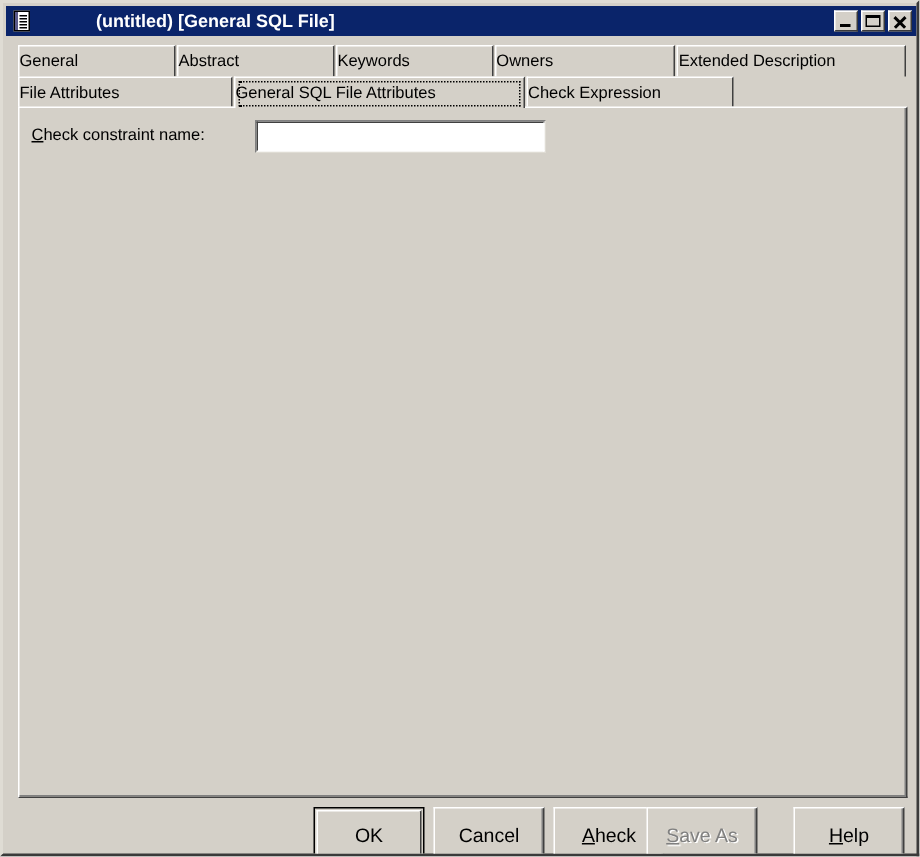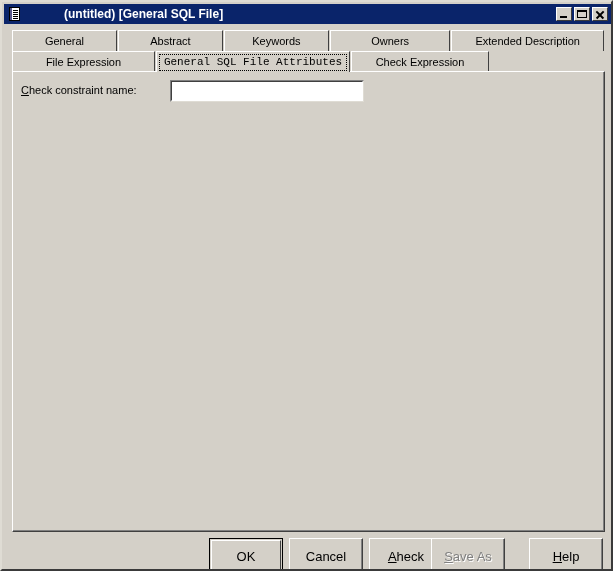--- a/index.html
+++ b/index.html
@@ -143,21 +143,20 @@
     position: relative;
     height: 21px;
     box-sizing: border-box;
     background: #d4d0c8;
     border-top: 1px solid #ffffff;
     border-left: 1px solid #ffffff;
     border-right: 1px solid #404040;
     border-bottom: none;
     display: flex;
     align-items: center;
-    justify-content: center;
     font-size: 11px;
     color: #000000;
     cursor: default;
     white-space: nowrap;
     margin-right: 1px;
   }
   .tab.selected {
     background: #d4d0c8;
     z-index: 5;
   }
@@ -345,23 +344,23 @@
       </div>
       <div class="tab" style="width:124px;">
         <span>Owners</span>
       </div>
       <div class="tab" style="width:157px;">
         <span>Extended Description</span>
       </div>
     </div>
     <div class="tab-row row2">
       <div class="tab" style="width:143px;">
-        <span>File Expression</span>
-      </div>
-      <div class="tab selected" style="width:194px;font-family:Liberation Mono, monospace;">
+        <span>File Attributes</span>
+      </div>
+      <div class="tab selected" style="width:194px;">
         <span class="focus"></span>
         <span>General SQL File Attributes</span>
       </div>
       <div class="tab" style="width:138px;">
         <span>Check Expression</span>
       </div>
     </div>
   </div>
 
   <div id="panel">

